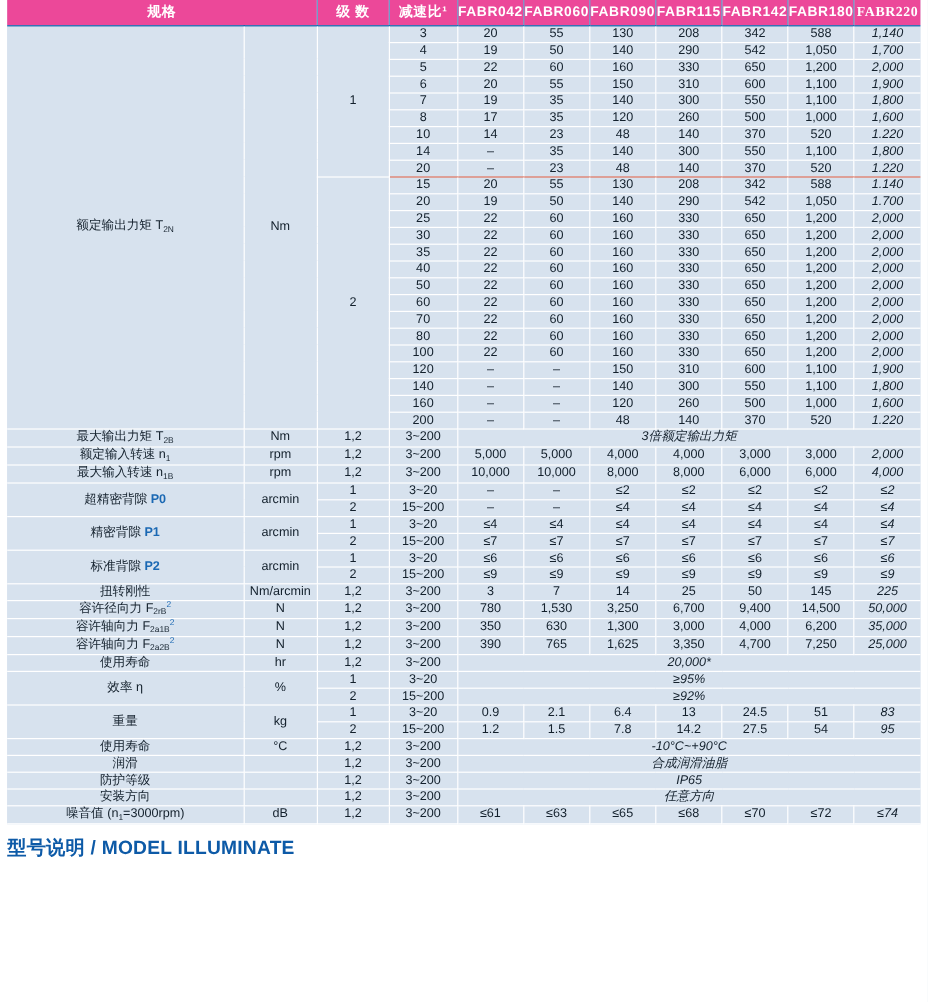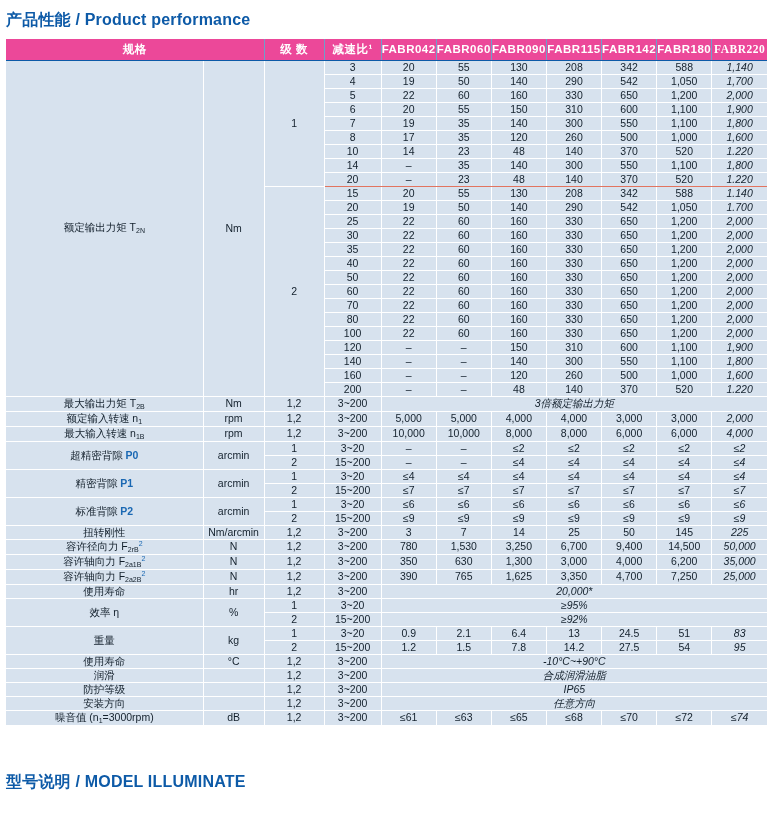--- a/index.html
+++ b/index.html
@@ -13,21 +13,20 @@
   .page { position: relative; width: 773px; height: 835px; overflow: hidden; }
 
   .section-title {
     font-size: 16px;
     font-weight: bold;
     color: #0d5aa7;
     padding: 10px 6px 8px 6px;
     letter-spacing: 0.2px;
   }
   .section-title.footer {
-    margin-top: 36px;
   }
 
   table.spec {
     width: 761px;
     margin: 0 6px;
     border-collapse: collapse;
     table-layout: fixed;
     background: #d7e2ee;
   }
   table.spec td, table.spec th {
@@ -76,21 +75,20 @@
 
   tr.redline > td { border-bottom: 1px solid #e2745f; }
 
   .merged { text-align: center; }
 </style>
 </head>
 <body>
 
 <div class="page">
 
-  <div class="section-title">产品性能 / Product performance</div>
 
   <table class="spec">
     <colgroup>
       <col class="c-spec">
         <col class="c-unit">
         <col class="c-stage">
         <col class="c-ratio">
       <col class="c-model">
         <col class="c-model">
         <col class="c-model">

